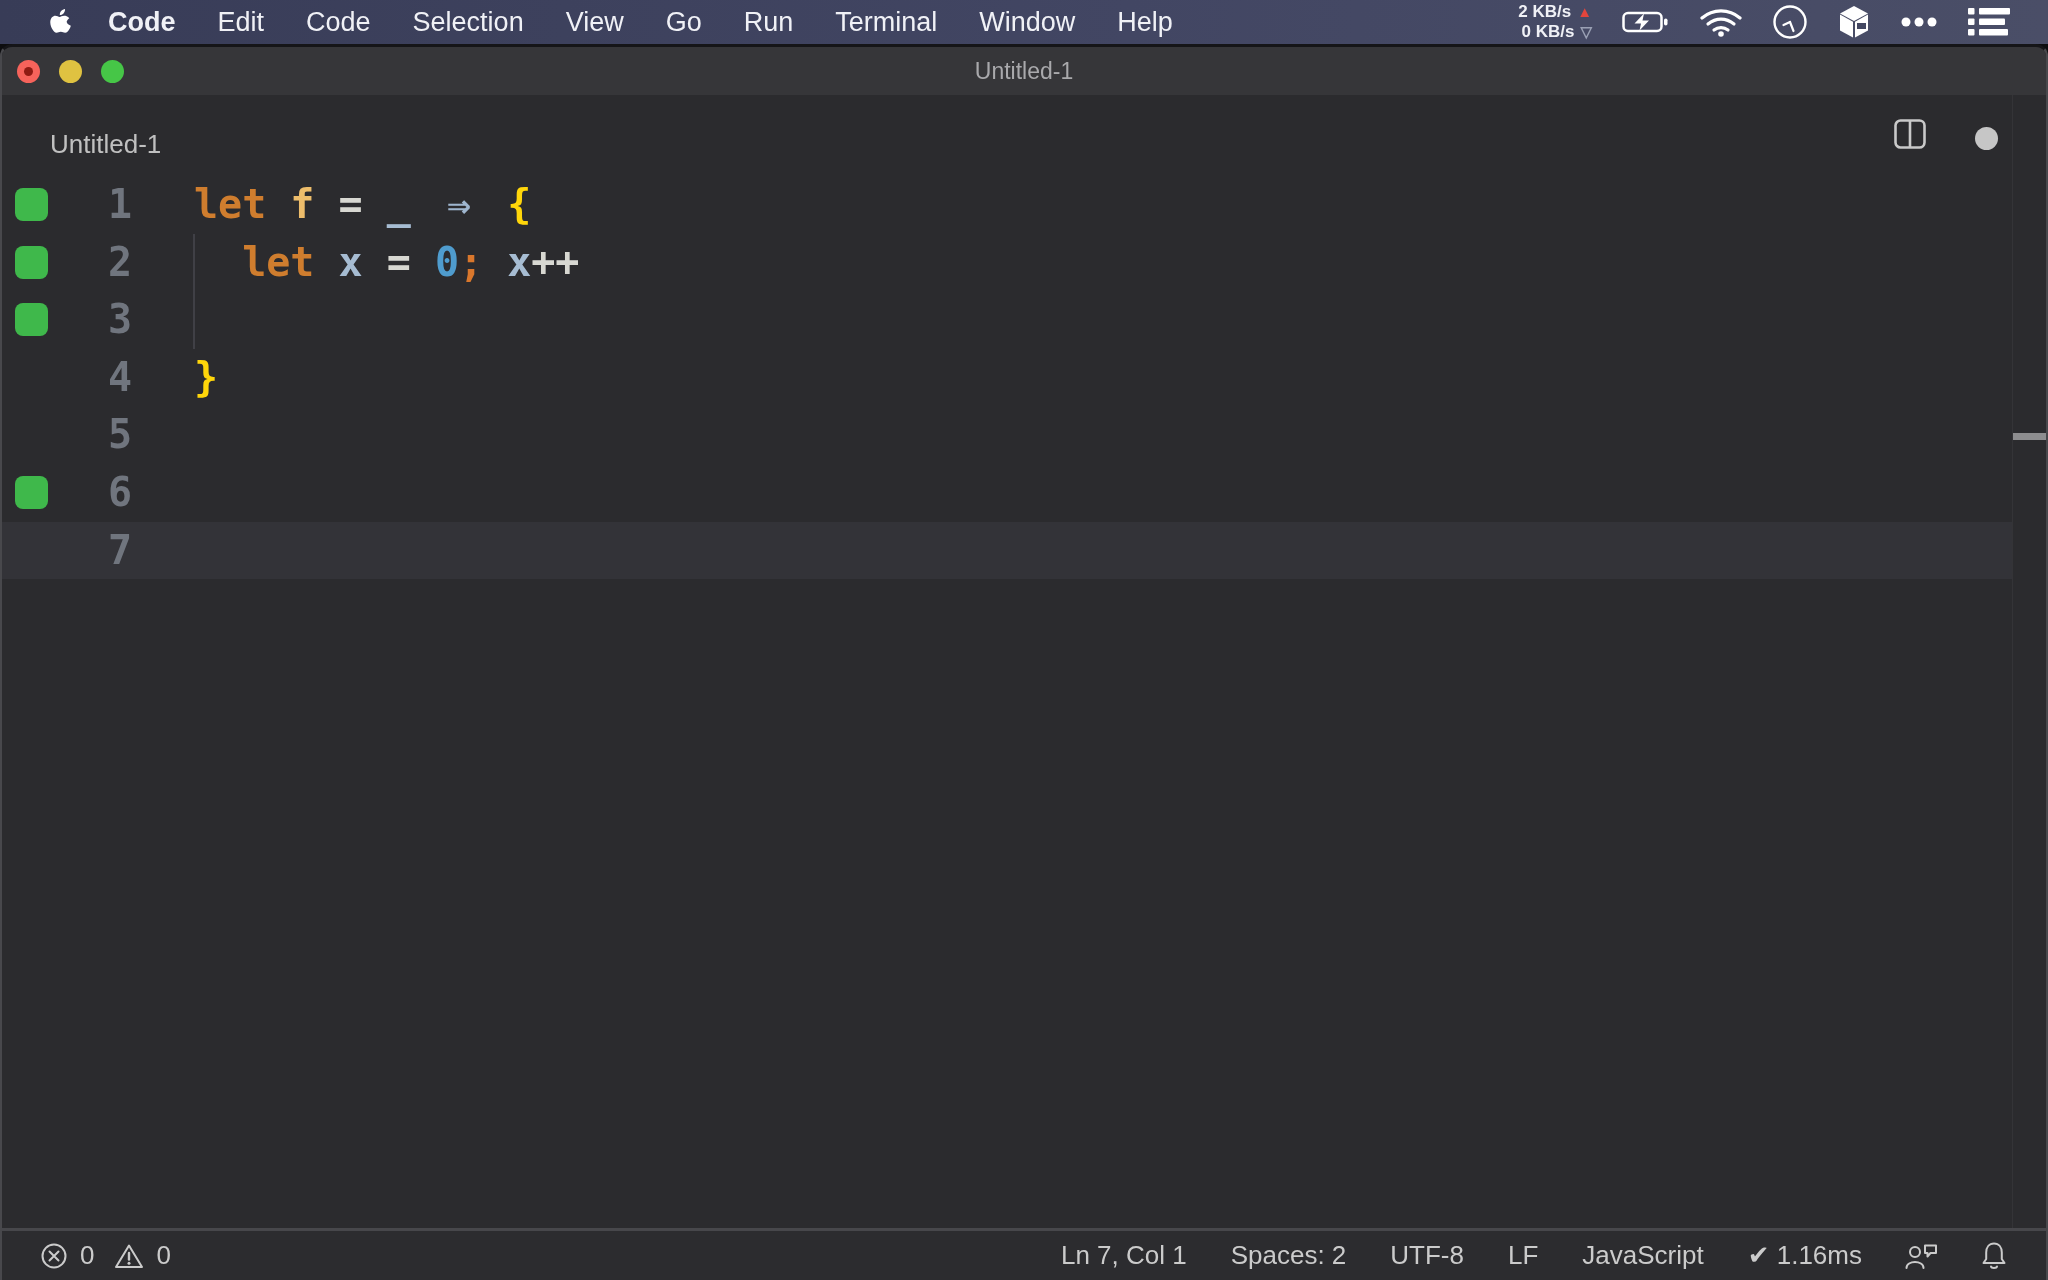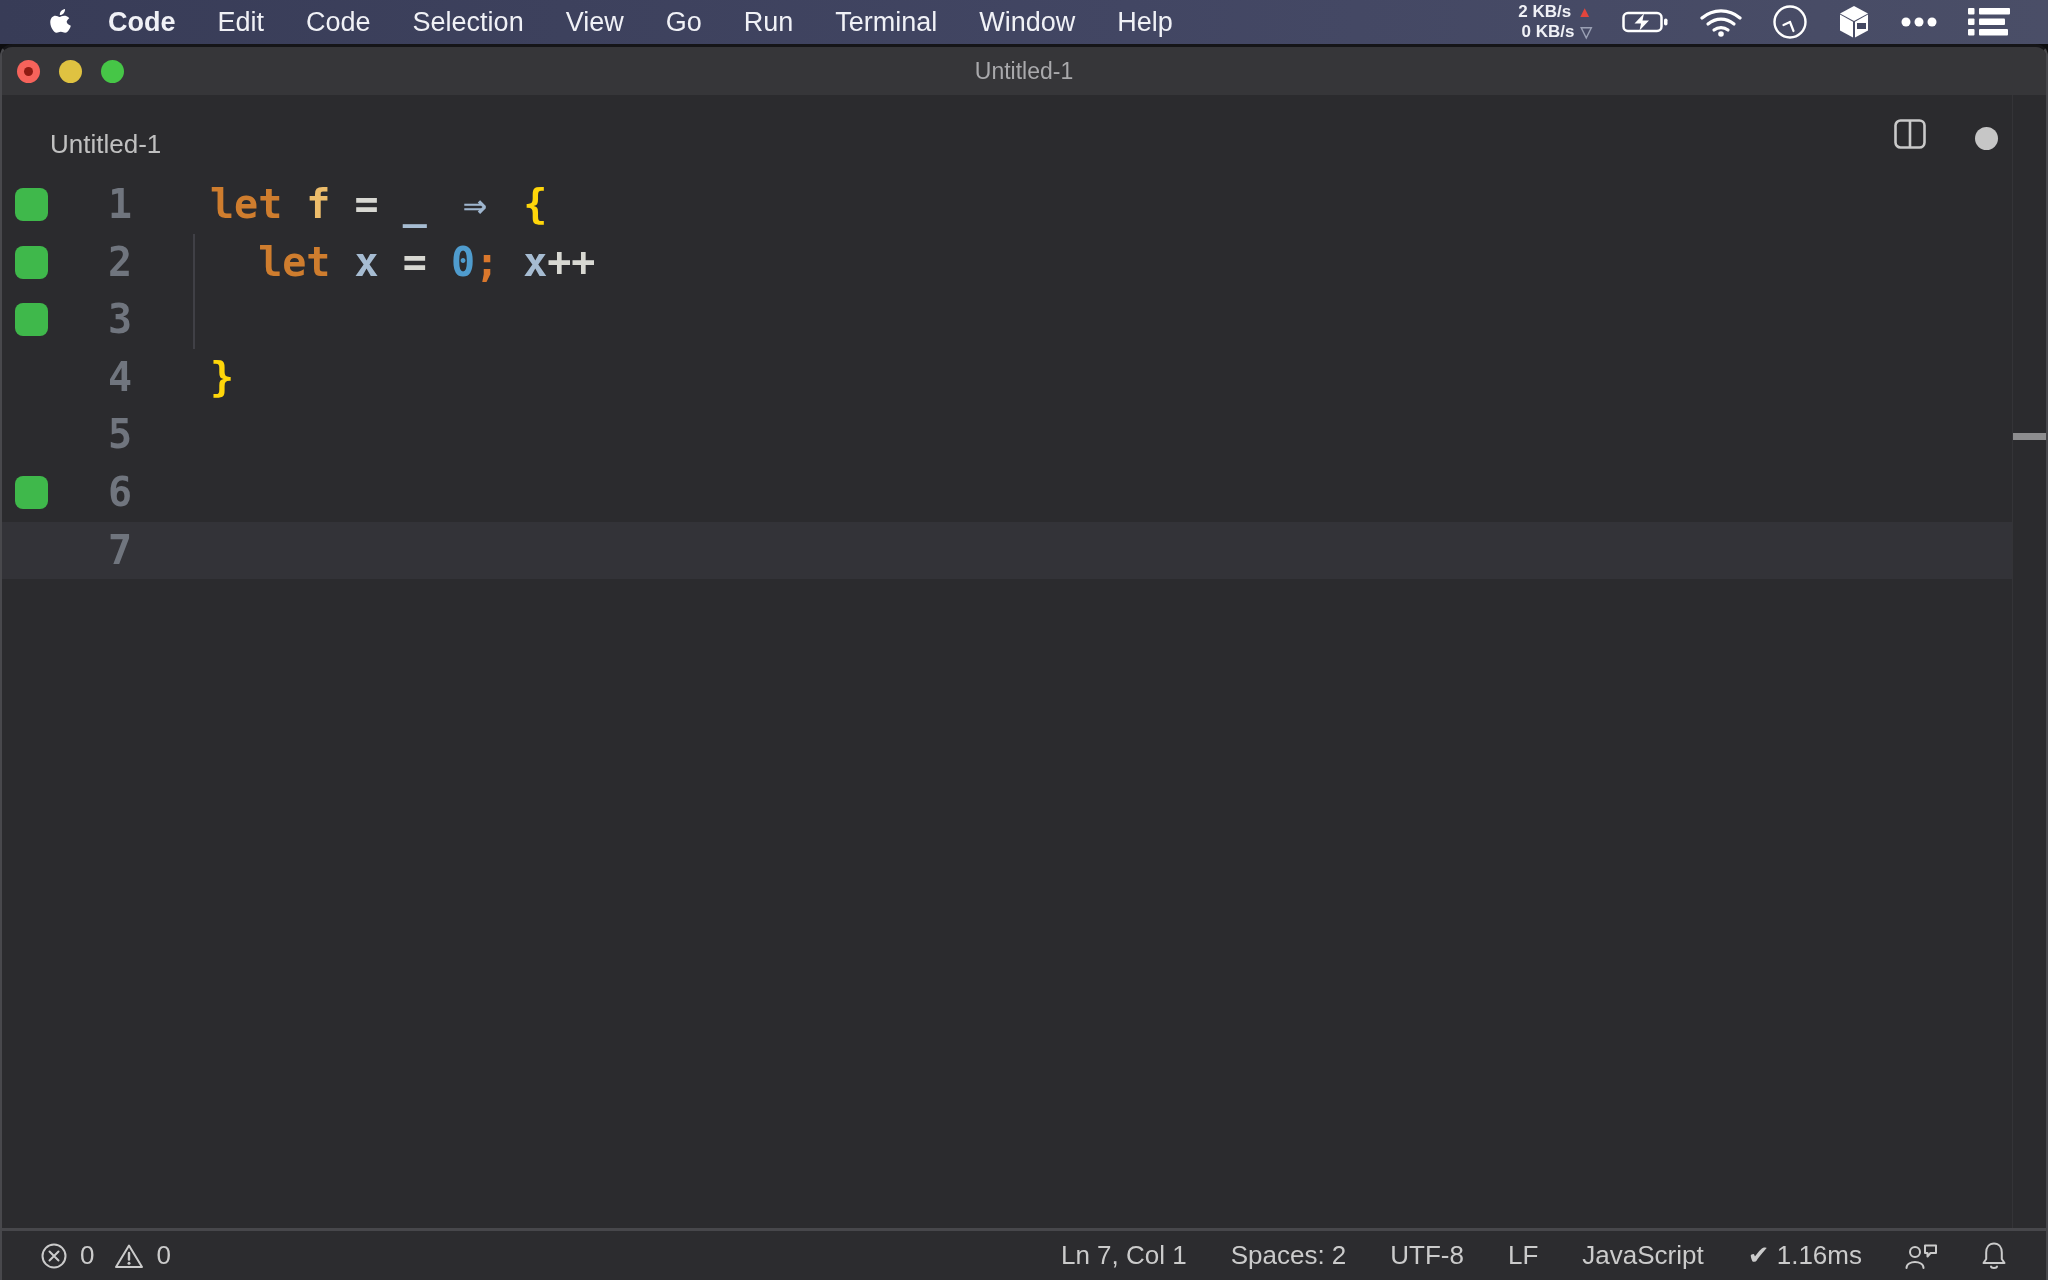--- a/index.html
+++ b/index.html
@@ -40,21 +40,21 @@
   
   .code{position:absolute;top:129px;left:0;right:34px;}
   .row{height:57.6px;display:flex;align-items:center;position:relative;}
   .row.current{background:#333338;}
   .gutter{width:192px;flex:none;position:relative;height:100%;}
   .cov{position:absolute;left:13px;top:12px;width:33px;height:33px;border-radius:8px;
        background:var(--coverage-green,#3fb84b);}
   .lnum{position:absolute;right:62px;top:0;line-height:57.6px;
         font-family:"DejaVu Sans Mono",monospace;font-size:40px;font-weight:bold;color:#70757e;}
   .codetext{font-family:"DejaVu Sans Mono",monospace;font-size:40px;font-weight:bold;
-            line-height:57.6px;white-space:pre;margin:16px;}
+            line-height:57.6px;white-space:pre;margin:0;}
   .tok-kw{color:var(--accent-keyword,#cf7d2e);}
   .tok-fn{color:var(--accent-function,#edbd6b);}
   .tok-op{color:var(--accent-operator,#d8d8d2);}
   .tok-var{color:var(--accent-variable,#a6bcd2);}
   .tok-arrow{color:var(--accent-arrow,#9fb6cf);display:inline-block;width:2ch;text-align:center;}
   .tok-brace{color:var(--accent-brace,#ffd60a);}
   .tok-num{color:var(--accent-number,#4f9cce);}
   .tok-semi{color:var(--accent-semicolon,#d9772c);}
   .tok-comment{color:var(--accent-comment,#7c8086);font-weight:bold;}
   .tok-value{color:var(--accent-value,#36a3f4);}

